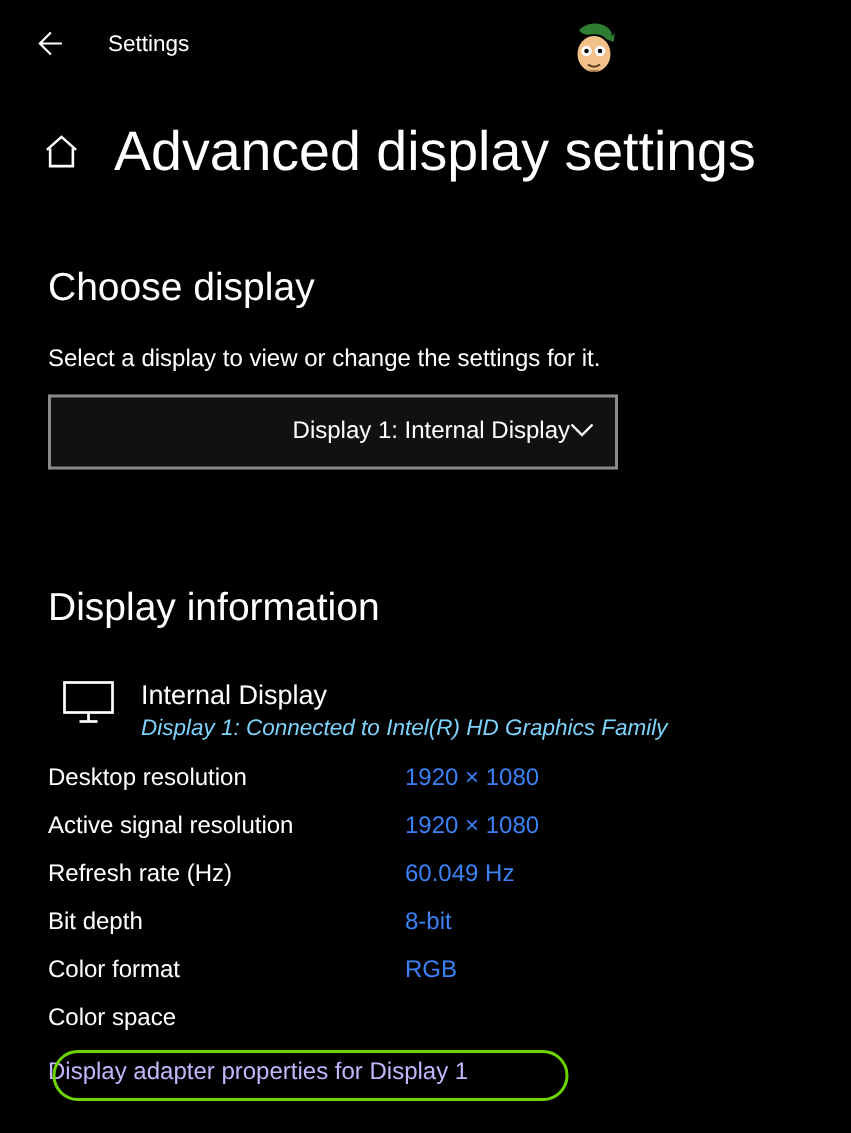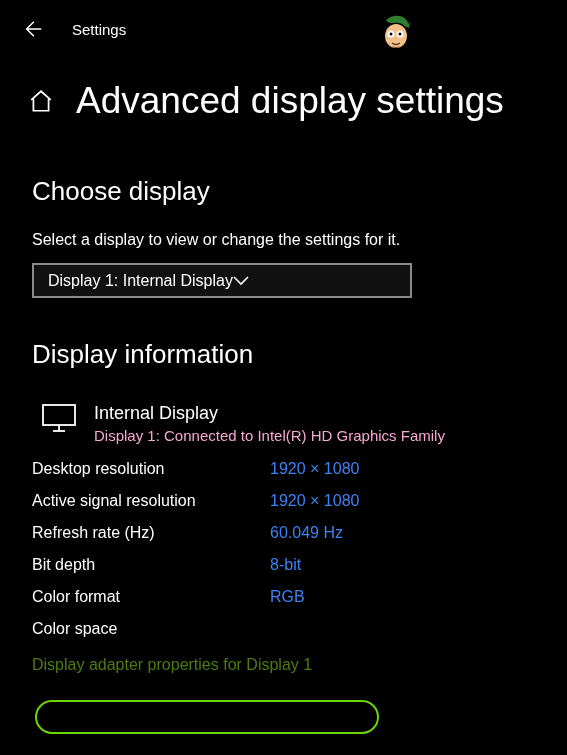--- a/index.html
+++ b/index.html
@@ -60,26 +60,26 @@
     font-weight: 400;
     margin-top: 54px;
     margin-bottom: 24px;
   }
   .helper-text {
     font-size: 16px;
     margin-bottom: 14px;
   }
   .dropdown {
     width: 380px;
-    height: 35px;
+    height: 50px;
     border: 2px solid #8a8a8a;
     background: #111;
     display: flex;
     align-items: center;
-    justify-content: flex-start;
+    justify-content: flex-end;
     padding: 0 14px;
     box-sizing: border-box;
     cursor: pointer;
   }
   .dropdown-label {
     font-size: 16px;
   }
   .chevron {
     width: 16px;
     height: 10px;
@@ -97,40 +97,41 @@
     margin-top: 2px;
     flex-shrink: 0;
   }
   .info-title {
     font-size: 18px;
     font-weight: 400;
     line-height: 1.25;
   }
   .info-sub {
     font-size: 15px;
-    color: #f9a8d4;
+    color: #7dd3fc;
     line-height: 1.4;
+    font-style: italic;
   }
   .kv {
     display: flex;
     margin-top: 14px;
   }
   .kv-label {
     width: 238px;
     font-size: 16px;
   }
   .kv-value {
     font-size: 16px;
     color: #3b82f6;
   }
   .adapter-link {
     display: inline-block;
     margin-top: 14px;
     font-size: 16px;
-    color: #4d7c0f;
+    color: #c4b5fd;
     cursor: pointer;
     padding: 4px 8px 4px 8px;
     margin-left: -8px;
   }
   .highlight-oval {
     position: absolute;
     border: 2px solid #6dd400;
     border-radius: 20px;
     pointer-events: none;
   }
@@ -177,21 +178,21 @@
     <span class="dropdown-label">Display 1: Internal Display</span>
     <span>
       <svg class="chevron" viewBox="0 0 16 10" fill="none" stroke="#fff" stroke-width="1.6">
         <path d="M1 1 L8 8 L15 1"></path>
       </svg>
     </span>
   </div>
 </div>
 
 <div class="section">
-  <div class="section-heading" style="margin-top:41px;margin-bottom:32px;">Display information</div>
+  <div class="section-heading" style="margin-top:76px;margin-bottom:32px;">Display information</div>
 
   <div class="display-info-block">
     <span class="monitor-icon">
       <svg viewBox="0 0 34 28" width="34" height="28" fill="none" stroke="#fff" stroke-width="1.8">
         <rect x="1" y="1" width="32" height="20"></rect>
         <line x1="11" y1="27" x2="23" y2="27"></line>
         <line x1="17" y1="21" x2="17" y2="27"></line>
       </svg>
     </span>
     <div>

